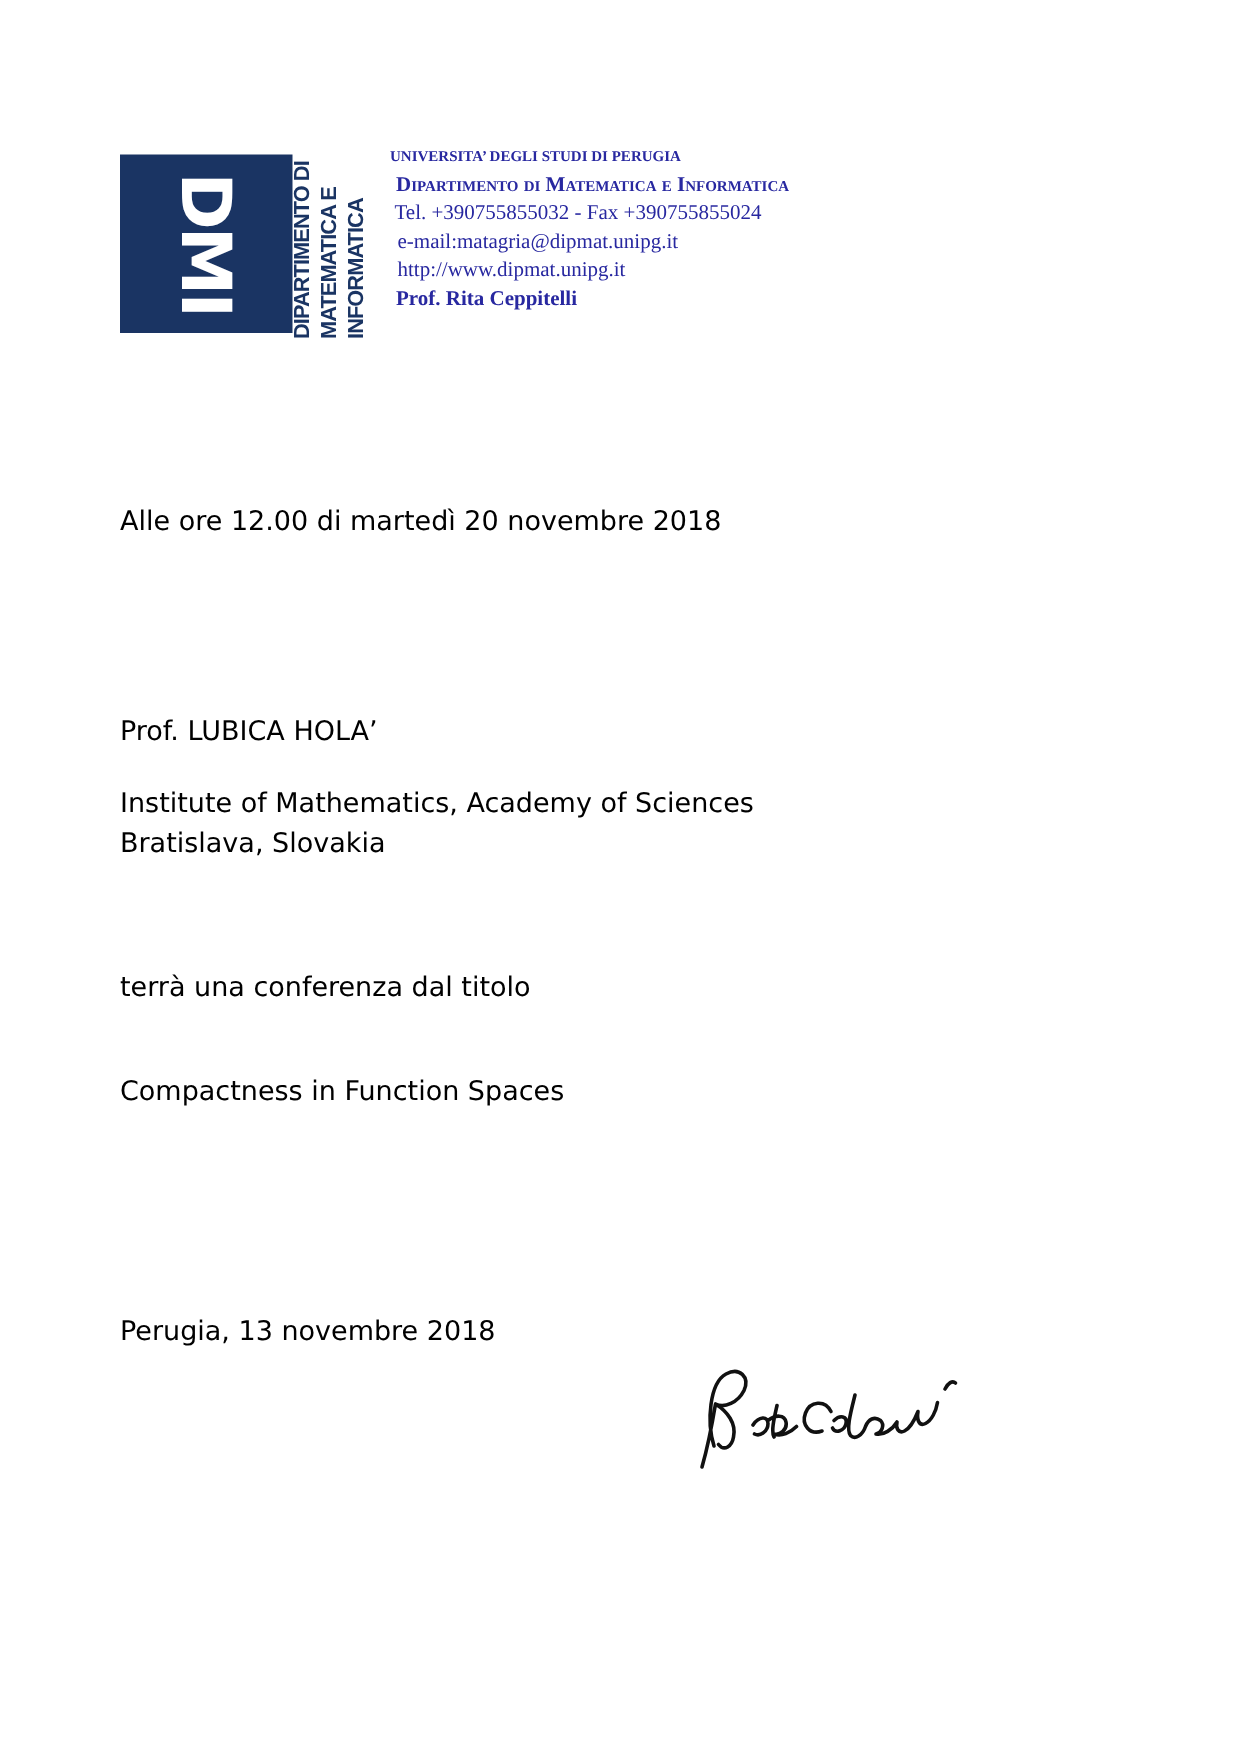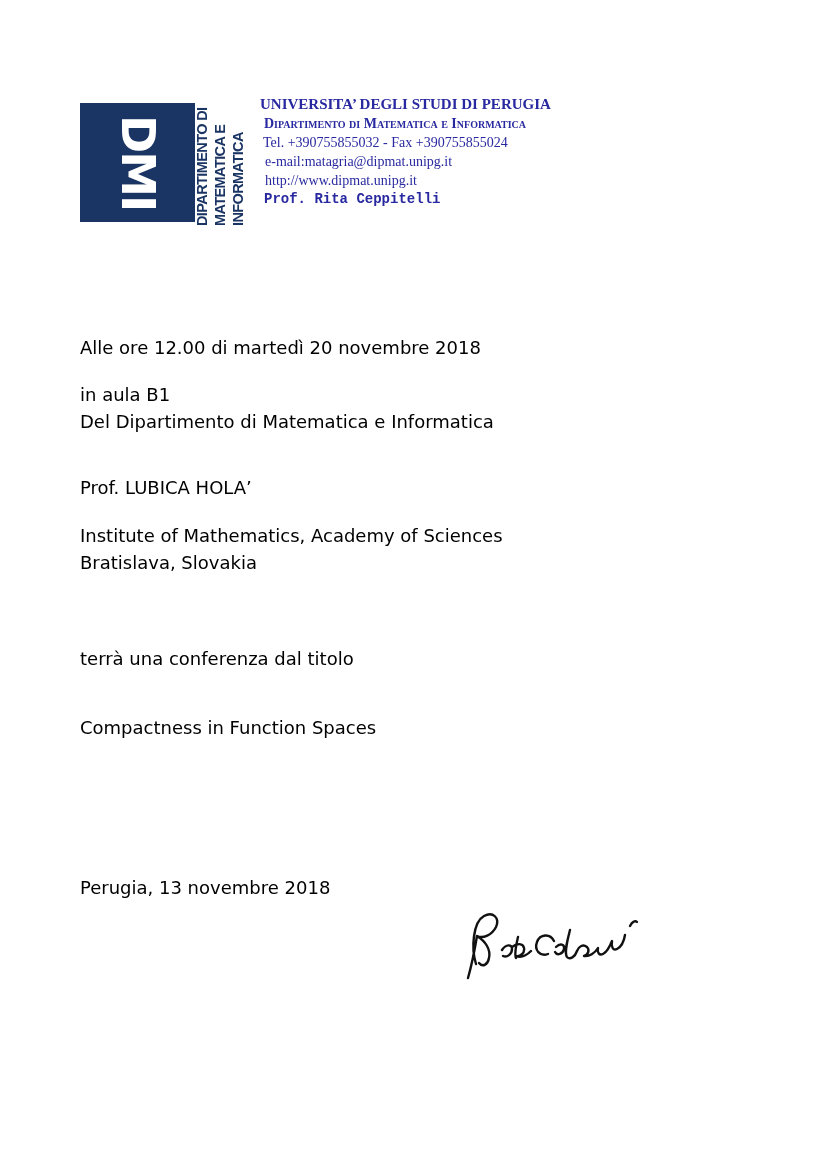--- a/index.html
+++ b/index.html
@@ -52,27 +52,27 @@
   }
   .header-text {
     position: absolute;
     left: 260px; top: 95px;
     width: 330px;
     font-family: "Liberation Serif", serif;
     color: #2828a0;
     line-height: 19px;
     font-size: 14px;
   }
-  .header-text .l1 { font-weight: bold; font-size: 15px; }
+  .header-text .l1 { font-weight: bold; font-size: 10px; }
   .header-text .l2 { font-weight: bold; font-variant: small-caps; padding-left: 4px; }
   .header-text .l3 { font-variant: small-caps; padding-left: 5px; }
   .header-text .l4 { padding-left: 3px; }
   .header-text .l5 { padding-left: 5px; }
   .header-text .l6 { padding-left: 5px; }
-  .header-text .l7 { font-weight: bold; padding-left: 4px; font-family: Liberation Mono, monospace; }
+  .header-text .l7 { font-weight: bold; padding-left: 4px; }
 
   
   .para {
     position: absolute;
     left: 80px;
     width: 680px;
     font-size: 18px;
     line-height: 27px;
     color: #000000;
   }
@@ -116,24 +116,20 @@
     <div class="l1">UNIVERSITA’ DEGLI STUDI DI PERUGIA</div>
     <div class="l2">Dipartimento di Matematica e Informatica</div>
     <div class="l4">Tel. +390755855032 - Fax +390755855024</div>
     <div class="l5">e-mail:matagria@dipmat.unipg.it</div>
     <div class="l6">http://www.dipmat.unipg.it</div>
     <div class="l7">Prof. Rita Ceppitelli</div>
   </div>
 
   <div class="para centered p-datetime">Alle ore 12.00 di martedì 20 novembre 2018</div>
 
-  <div class="para centered p-room">
-    <div>in aula B1</div>
-    <div>Del Dipartimento di Matematica e Informatica</div>
-  </div>
 
   <div class="para centered bold p-speaker">Prof. LUBICA HOLA’</div>
 
   <div class="para centered p-affil">
     <div>Institute of Mathematics, Academy of Sciences</div>
     <div>Bratislava, Slovakia</div>
   </div>
 
   <div class="para left p-announce">terrà una conferenza dal titolo</div>
 

